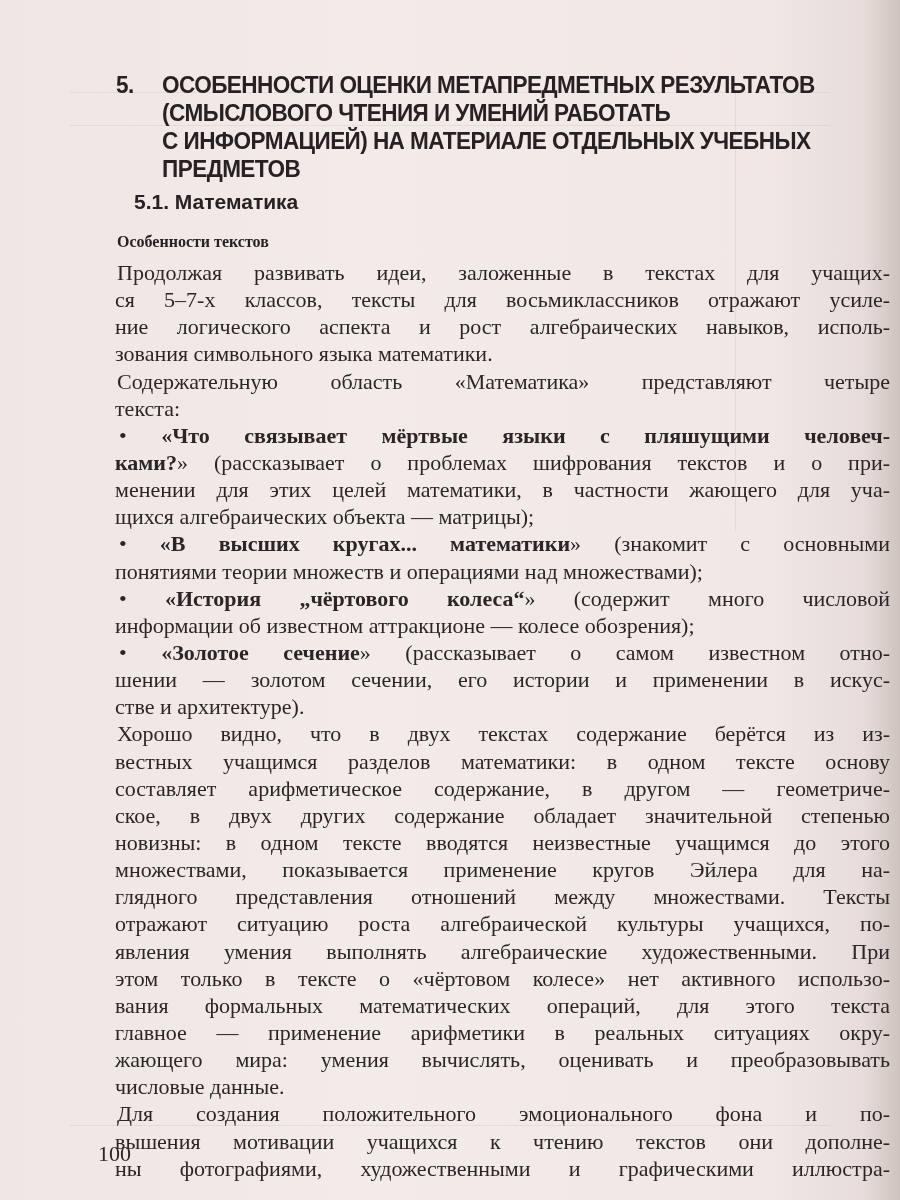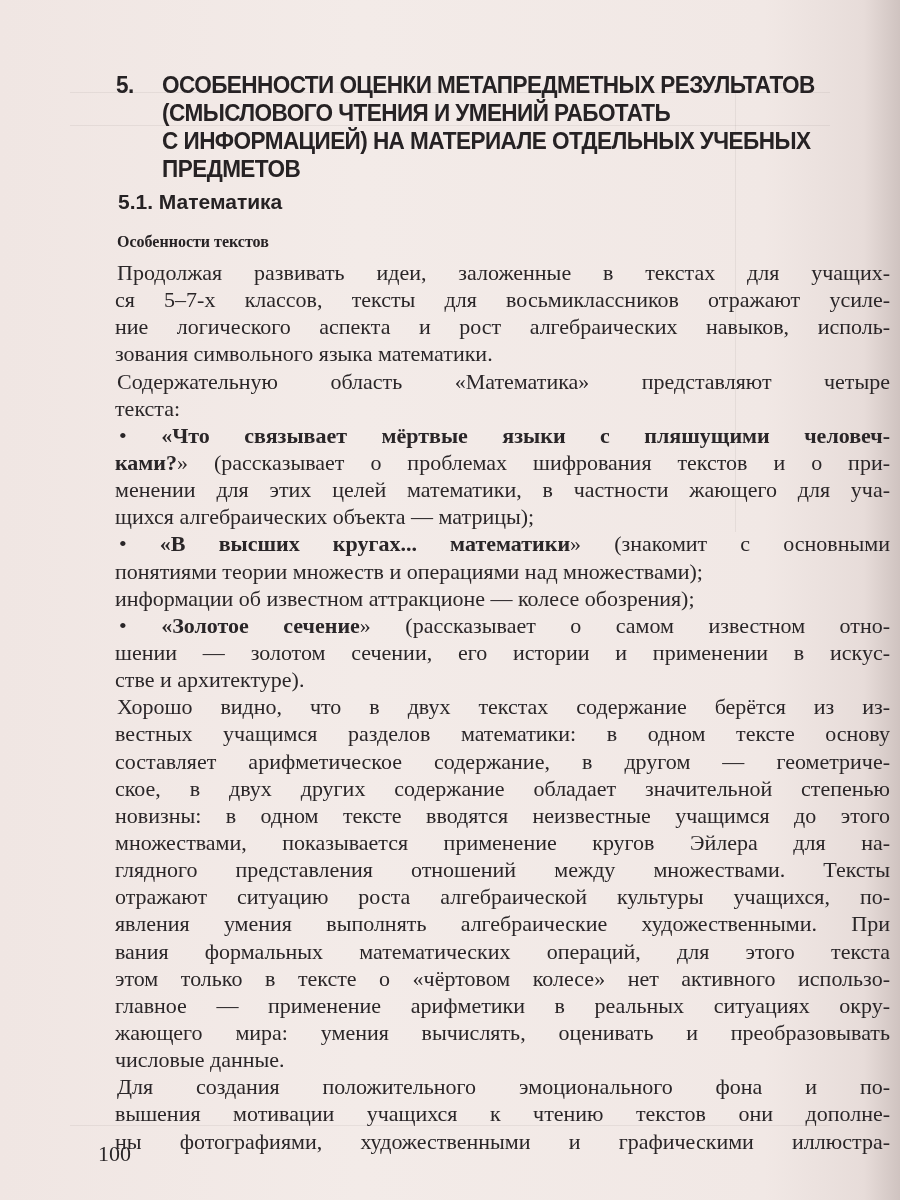--- a/index.html
+++ b/index.html
@@ -19,21 +19,21 @@
     position: absolute; left: 116px; top: 71px; width: 760px;
     font-family: "Liberation Sans", "DejaVu Sans", sans-serif;
     font-weight: bold; font-size: 23.5px; line-height: 28px;
     letter-spacing: -0.6px; transform: scaleX(0.96); transform-origin: left top;
     color: #262224;
   }
   .chapter .num { position: absolute; left: 0; top: 0; }
   .chapter .title { position: absolute; left: 48px; top: 0; width: 760px; }
   .chapter .title div { white-space: nowrap; }
   .section {
-    position: absolute; left: 118px; top: 190px;
+    position: absolute; left: 134px; top: 190px;
     font-family: "Liberation Sans", "DejaVu Sans", sans-serif;
     font-weight: bold; font-size: 21px; color: #262224; white-space: nowrap;
   }
   .subhead {
     position: absolute; left: 117px; top: 233px;
     font-weight: bold; font-size: 16px; white-space: nowrap; color:#262224;
   }
   .body {
     position: absolute; left: 115px; top: 259px; width: 775px;
     font-size: 22px; line-height: 27.15px;
@@ -86,40 +86,44 @@
     <div class="line"><b>ками?</b><span>»</span><span> (рассказывает о проблемах шифрования текстов и о при-</span></div>
     <div class="line">менении для этих целей математики, в частности жающего для уча-</div>
     <div class="line last">щихся алгебраических объекта — матрицы);</div>
 
     <div class="line" style="padding-left:4px">
       <span>•</span>
       <b>«</b><b>В высших кругах... математики</b><span>»</span><span> (знакомит с основными</span>
     </div>
     <div class="line last">понятиями теории множеств и операциями над множествами);</div>
 
+    <div class="line" style="padding-left:4px">
+      <span>•</span>
+      <b>«</b><b>История „чёртового колеса“</b><span>»</span><span> (содержит много числовой</span>
+    </div>
     <div class="line last">информации об известном аттракционе — колесе обозрения);</div>
 
     <div class="line" style="padding-left:4px">
       <span>•</span>
       <b>«</b><b>Золотое сечение</b><span>»</span><span> (рассказывает о самом известном отно-</span>
     </div>
     <div class="line">шении — золотом сечении, его истории и применении в искус-</div>
     <div class="line last">стве и архитектуре).</div>
 
     <div class="line" style="padding-left:2px"><span>Хорошо видно, что в двух текстах содержание берётся из из-</span></div>
     <div class="line">вестных учащимся разделов математики: в одном тексте основу</div>
     <div class="line">составляет арифметическое содержание, в другом — геометриче-</div>
     <div class="line">ское, в двух других содержание обладает значительной степенью</div>
     <div class="line">новизны: в одном тексте вводятся неизвестные учащимся до этого</div>
     <div class="line">множествами, показывается применение кругов Эйлера для на-</div>
     <div class="line">глядного представления отношений между множествами. Тексты</div>
     <div class="line">отражают ситуацию роста алгебраической культуры учащихся, по-</div>
     <div class="line">явления умения выполнять алгебраические художественными. При</div>
+    <div class="line">этом только в тексте о «чёртовом колесе» нет активного использо-</div>
     <div class="line">вания формальных математических операций, для этого текста</div>
-    <div class="line">этом только в тексте о «чёртовом колесе» нет активного использо-</div>
     <div class="line">главное — применение арифметики в реальных ситуациях окру-</div>
     <div class="line">жающего мира: умения вычислять, оценивать и преобразовывать</div>
     <div class="line last">числовые данные.</div>
 
     <div class="line" style="padding-left:2px"><span>Для создания положительного эмоционального фона и по-</span></div>
     <div class="line">вышения мотивации учащихся к чтению текстов они дополне-</div>
     <div class="line">ны фотографиями, художественными и графическими иллюстра-</div>
 
   </div>
 

